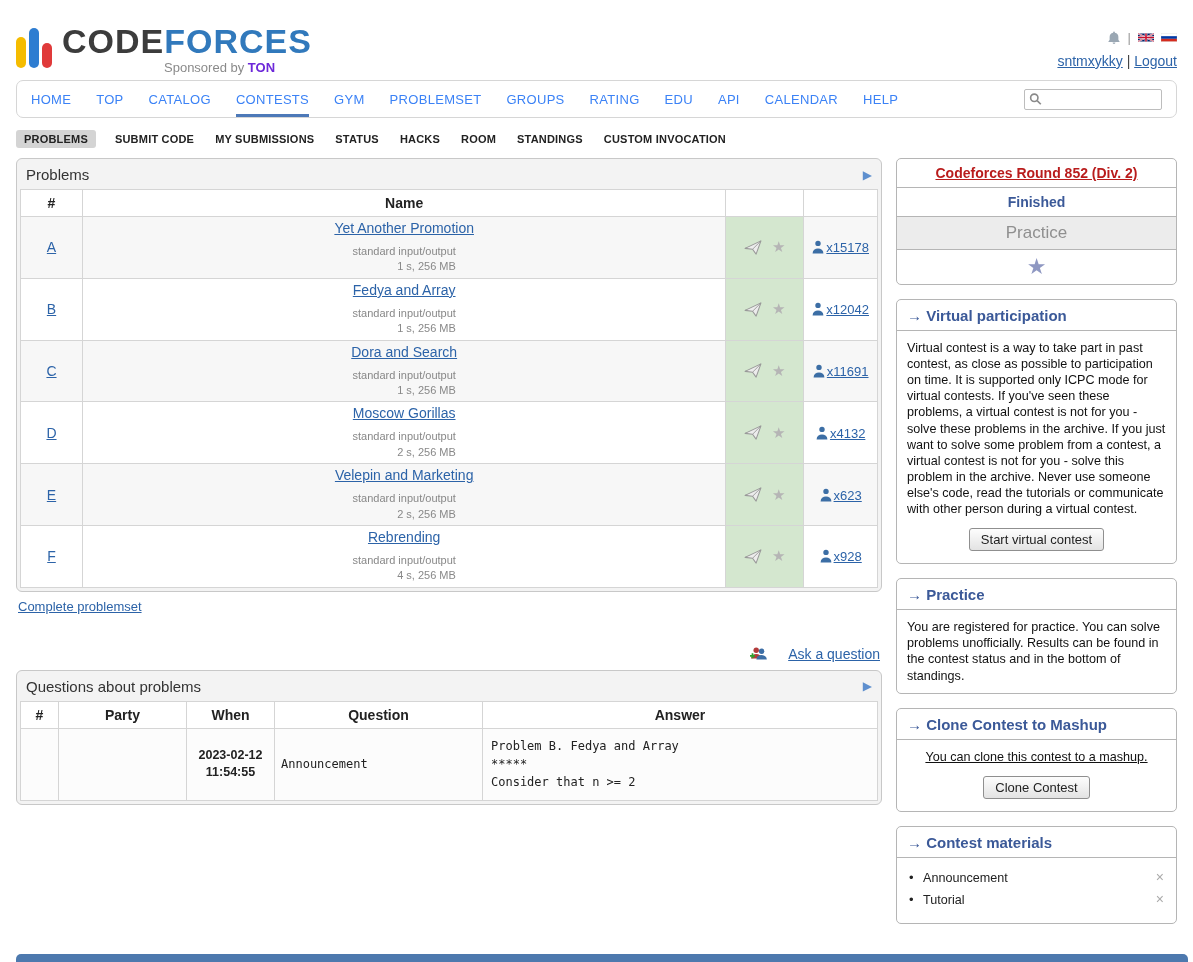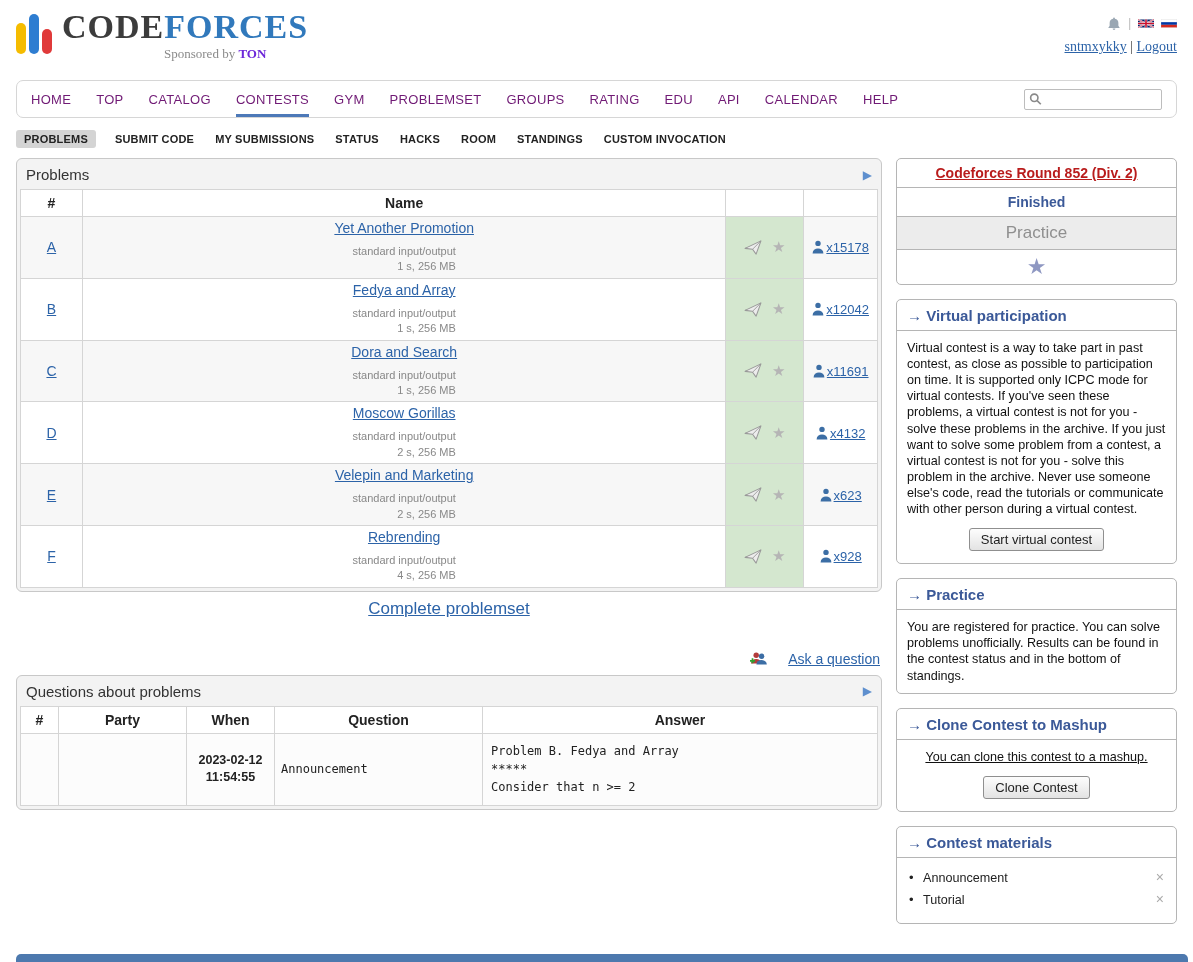--- a/index.html
+++ b/index.html
@@ -4,21 +4,21 @@
 <style>
   * { box-sizing: border-box; margin: 0; padding: 0; }
   html, body { background: #fff; }
   body {
     width: 1193px; height: 962px; overflow: hidden; position: relative;
     font-family: "Liberation Sans", sans-serif; font-size: 14px; color: #222;
   }
   a { text-decoration: underline; color: #2c63a8; cursor: pointer; }
 
   
-  .header { display: flex; justify-content: space-between; padding: 10px 16px 6px; height: 80px; font-family: Liberation Serif, serif; }
+  .header { display: flex; justify-content: space-between; padding: 24px 16px 6px; height: 80px; }
   .logo { display: flex; align-items: flex-start; gap: 10px; }
   .logo-bars { display: flex; align-items: flex-end; gap: 3px; height: 44px; padding-top: 4px; }
   .bar { width: 10px; border-radius: 5px; }
   .bar-yellow { height: 31px; background: #f5bc00; }
   .bar-blue   { height: 40px; background: #2e7dd1; }
   .bar-red    { height: 25px; background: #e03a3a; }
   .logo-textwrap { line-height: 1; }
   .logo-text { font-size: 34px; font-weight: bold; letter-spacing: 1px; }
   .logo-code   { color: #3c3c3c; }
   .logo-forces { color: #3179bc; }
@@ -30,21 +30,21 @@
   .user-row { margin-top: 7px; font-size: 14px; }
   .user-sep { color: #444; }
   .flag { display: inline-block; line-height: 0; }
 
   
   .mainnav {
     margin: 0 16px; height: 38px; border: 1px solid #d6d6d6; border-radius: 7px;
     display: flex; align-items: stretch; padding: 0 14px; gap: 25px;
   }
   .mainnav a {
-    color: #701a75; text-decoration: none; font-size: 13px; letter-spacing: .3px;
+    color: #3b82f6; text-decoration: none; font-size: 13px; letter-spacing: .3px;
     display: flex; align-items: center;
   }
   .mainnav a.active { box-shadow: inset 0 -3px 0 #4d79b8; }
   .search-wrap { margin-left: auto; display: flex; align-items: center; position: relative; }
   .search-wrap svg { position: absolute; left: 5px; top: 50%; transform: translateY(-50%); }
   .search-input { width: 138px; height: 21px; border: 1px solid #bdbdbd; border-radius: 2px; padding: 0 4px 0 22px; font-size: 12px; }
 
   
   .subnav { margin: 12px 16px 10px; display: flex; align-items: center; gap: 17px; }
   .subnav a { color: #222; text-decoration: none; font-size: 11px; font-weight: bold; letter-spacing: .2px; padding: 3px 2px; }
@@ -70,21 +70,21 @@
   td.p-letter { width: 62px; text-align: center; border-left: 4px solid #8fcb8f; }
   .p-name-wrap { display: flex; justify-content: space-between; align-items: center; gap: 8px; flex-direction: column; }
   .p-limits { font-size: 11px; color: #888; text-align: right; line-height: 1.4; white-space: nowrap; }
   td.p-acts { width: 78px; text-align: center; background: #d4e7cf !important; }
   .p-acts-inner { display: flex; justify-content: center; align-items: center; gap: 10px; }
   .star-glyph { color: #b5b5b5; font-size: 15px; text-decoration: none; }
   td.p-count { width: 68px; text-align: center; white-space: nowrap; }
   .p-count a { font-size: 13px; }
   .p-count svg { vertical-align: -2px; margin-right: 2px; }
 
-  .complete-link-row { text-align: center; margin: 7px 2px 0; font-size: 17px; }
+  .complete-link-row { text-align: left; margin: 7px 2px 0; font-size: 13px; }
   .ask-row { display: flex; justify-content: flex-end; align-items: center; gap: 20px; margin: 32px 2px 8px; font-size: 14px; }
 
   .qtable td { font-size: 12px; background: #fcfcfc; padding: 6px 6px; vertical-align: middle; }
   th.q-num, td.q-num { width: 38px; }
   th.q-party, td.q-party { width: 128px; }
   th.q-when, td.q-when { width: 88px; }
   th.q-question, td.q-question { width: 208px; }
   td.q-when { font-weight: bold; font-size: 12.5px; text-align: center; line-height: 1.35; }
   td.q-question, td.q-answer { font-family: "DejaVu Sans Mono", monospace; }
   td.q-answer { line-height: 1.5; padding: 8px 8px; }

